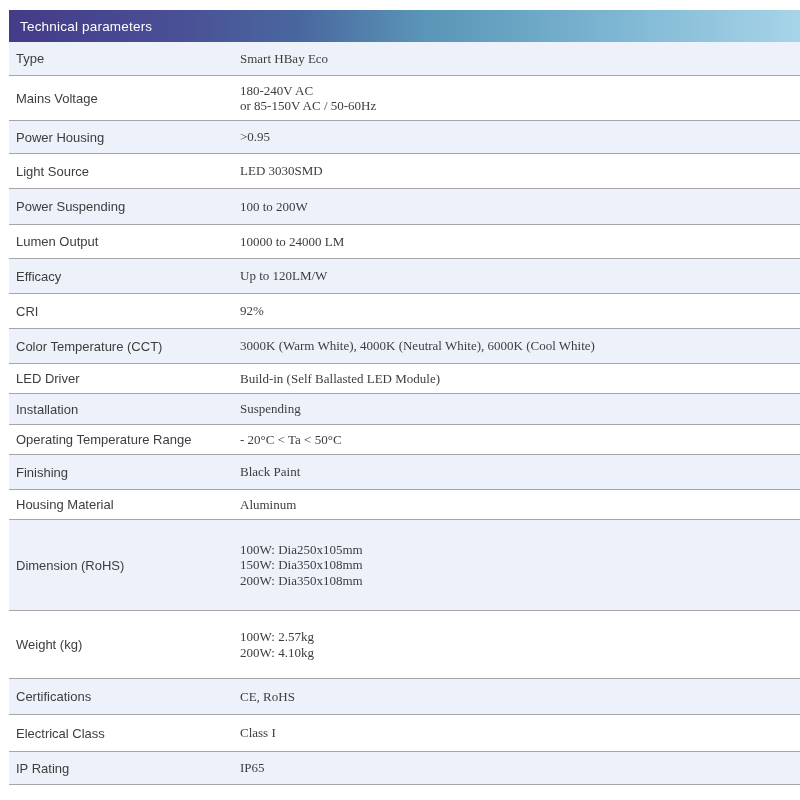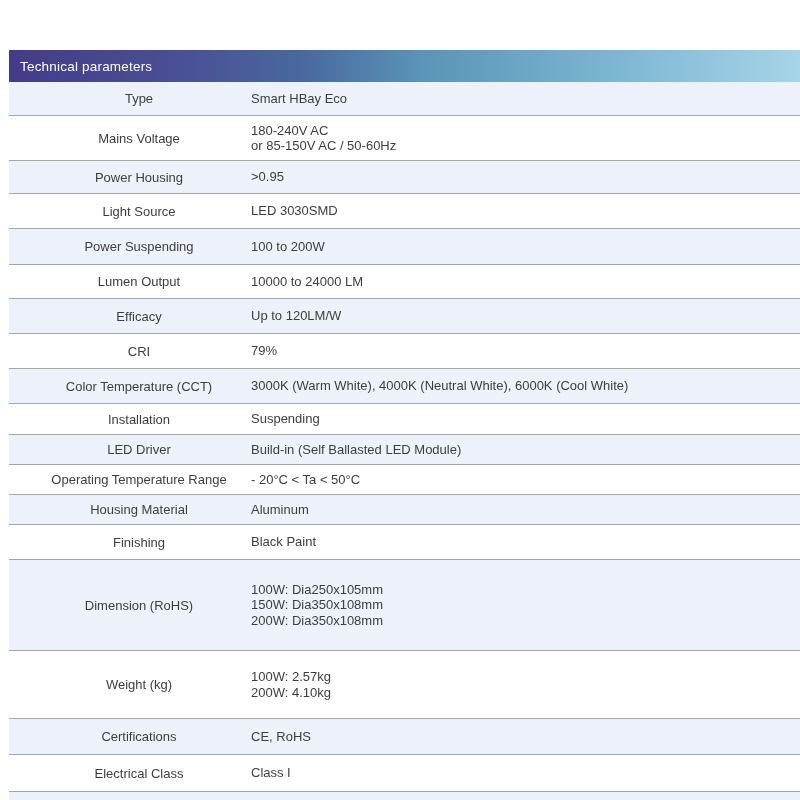--- a/index.html
+++ b/index.html
@@ -29,44 +29,42 @@
     background: linear-gradient(90deg,
       #443b89 0%,
       #4a5096 22%,
       #49689f 37%,
       #5a94b6 52%,
       #7ab4d1 75%,
       #a7d4e8 100%);
     color: #ffffff;
     font-size: 13.5px;
     letter-spacing: 0.2px;
-    margin-top: 40px;
   }
   .rows { width: 100%; }
   .row {
     display: flex;
     align-items: center;
     border-bottom: 1px solid #a6a6a6;
     font-size: 13px;
     color: #3d3d3d;
     box-sizing: border-box;
   }
   .rows .row:nth-child(odd) { background: #edf2fa; }
   .rows .row:nth-child(even) { background: #ffffff; }
   .row-label {
     width: 224px;
     flex: none;
-    padding-left: 18px;
-    text-align: center;
+    padding-left: 7px;
   }
   .row-value {
     flex: 1;
     line-height: 15.5px;
   }
-  .row-value div { white-space: pre; }
+  .row-value div { white-space: pre; font-family: Liberation Serif, serif; }
 </style>
 </head>
 <body>
 
 <div class="page">
   <div class="spec-table">
 
     <div class="table-header">
       <span>Technical parameters</span>
     </div>
@@ -119,63 +117,63 @@
       <div class="row" style="min-height:35px">
         <span class="row-label">Efficacy</span>
         <div class="row-value">
           <div>Up to 120LM/W</div>
         </div>
       </div>
 
       <div class="row" style="min-height:35px">
         <span class="row-label">CRI</span>
         <div class="row-value">
-          <div>79%</div>
+          <div>92%</div>
         </div>
       </div>
 
       <div class="row" style="min-height:35px">
         <span class="row-label">Color Temperature (CCT)</span>
         <div class="row-value">
           <div>3000K (Warm White), 4000K (Neutral White), 6000K (Cool White)</div>
+        </div>
+      </div>
+
+      <div class="row" style="min-height:30px">
+        <span class="row-label">LED Driver</span>
+        <div class="row-value">
+          <div>Build-in (Self Ballasted LED Module)</div>
         </div>
       </div>
 
       <div class="row" style="min-height:31px">
         <span class="row-label">Installation</span>
         <div class="row-value">
           <div>Suspending</div>
         </div>
       </div>
 
       <div class="row" style="min-height:30px">
-        <span class="row-label">LED Driver</span>
-        <div class="row-value">
-          <div>Build-in (Self Ballasted LED Module)</div>
-        </div>
-      </div>
-
-      <div class="row" style="min-height:30px">
         <span class="row-label">Operating Temperature Range</span>
         <div class="row-value">
           <div>- 20°C &lt; Ta &lt; 50°C</div>
+        </div>
+      </div>
+
+      <div class="row" style="min-height:35px">
+        <span class="row-label">Finishing</span>
+        <div class="row-value">
+          <div>Black Paint</div>
         </div>
       </div>
 
       <div class="row" style="min-height:30px">
         <span class="row-label">Housing Material</span>
         <div class="row-value">
           <div>Aluminum</div>
-        </div>
-      </div>
-
-      <div class="row" style="min-height:35px">
-        <span class="row-label">Finishing</span>
-        <div class="row-value">
-          <div>Black Paint</div>
         </div>
       </div>
 
       <div class="row" style="min-height:91px">
         <span class="row-label">Dimension (RoHS)</span>
         <div class="row-value">
           <div>100W: Dia250x105mm</div>
           <div>150W: Dia350x108mm</div>
           <div>200W: Dia350x108mm</div>
         </div>

